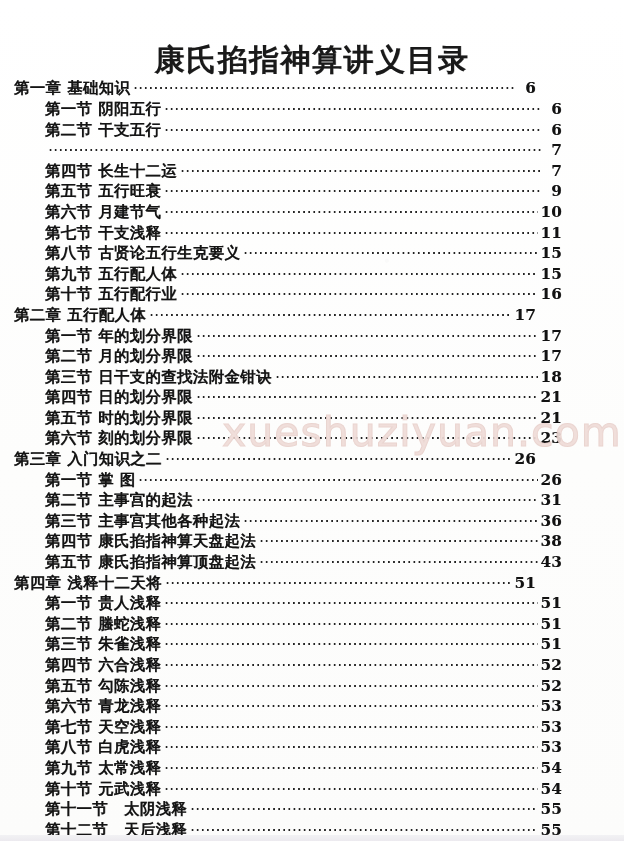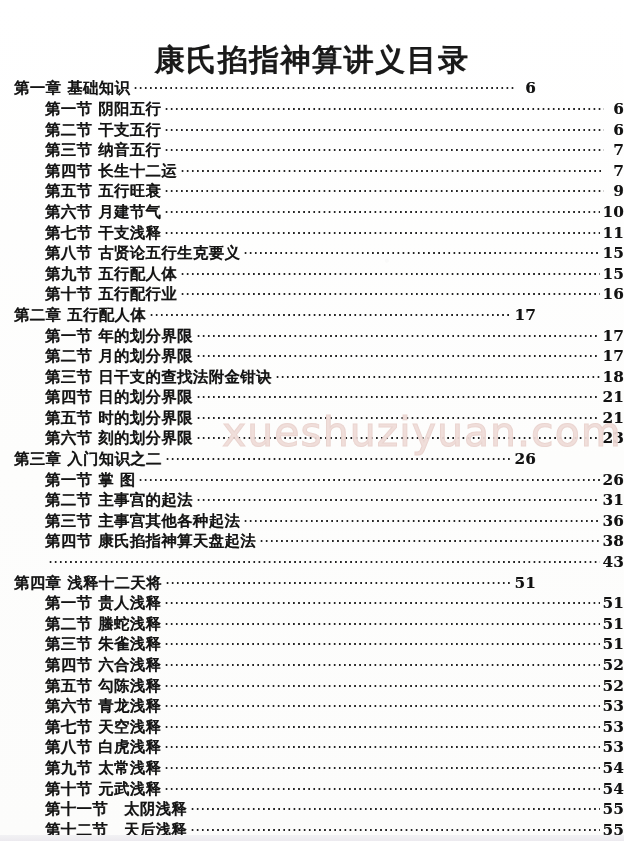--- a/index.html
+++ b/index.html
@@ -85,20 +85,21 @@
     white-space: nowrap;
     text-shadow: 0.35px 0.25px 0 rgba(35,35,35,0.5);
   }
   .toc-row.lvl-chapter {
     padding-left: 14px;
     padding-right: 88px;
     font-weight: 600;
   }
   .toc-row.lvl-section {
     padding-left: 45px;
+    padding-right: 62px;
     font-weight: 600;
   }
   .toc-label {
     flex: 0 0 auto;
     letter-spacing: 0.4px;
   }
   .leader {
     flex: 1 1 auto;
     position: relative;
     margin: 0 2px 0 3px;
@@ -156,21 +157,20 @@
         <span class="toc-label">第一节 阴阳五行</span>
         <span class="leader"></span>
         <span class="toc-page">6</span>
       </div>
       <div class="toc-row lvl-section">
         <span class="toc-label">第二节 干支五行</span>
         <span class="leader"></span>
         <span class="toc-page">6</span>
       </div>
       <div class="toc-row lvl-section">
-        <span class="toc-label">第三节 纳音五行</span>
         <span class="leader"></span>
         <span class="toc-page">7</span>
       </div>
       <div class="toc-row lvl-section">
         <span class="toc-label">第四节 长生十二运</span>
         <span class="leader"></span>
         <span class="toc-page">7</span>
       </div>
       <div class="toc-row lvl-section">
         <span class="toc-label">第五节 五行旺衰</span>
@@ -256,20 +256,21 @@
         <span class="toc-label">第三节 主事宫其他各种起法</span>
         <span class="leader"></span>
         <span class="toc-page">36</span>
       </div>
       <div class="toc-row lvl-section">
         <span class="toc-label">第四节 康氏掐指神算天盘起法</span>
         <span class="leader"></span>
         <span class="toc-page">38</span>
       </div>
       <div class="toc-row lvl-section">
+        <span class="toc-label">第五节 康氏掐指神算顶盘起法</span>
         <span class="leader"></span>
         <span class="toc-page">43</span>
       </div>
       <div class="toc-row lvl-chapter">
         <span class="toc-label">第四章 浅释十二天将</span>
         <span class="leader"></span>
         <span class="toc-page">51</span>
       </div>
       <div class="toc-row lvl-section">
         <span class="toc-label">第一节 贵人浅释</span>

